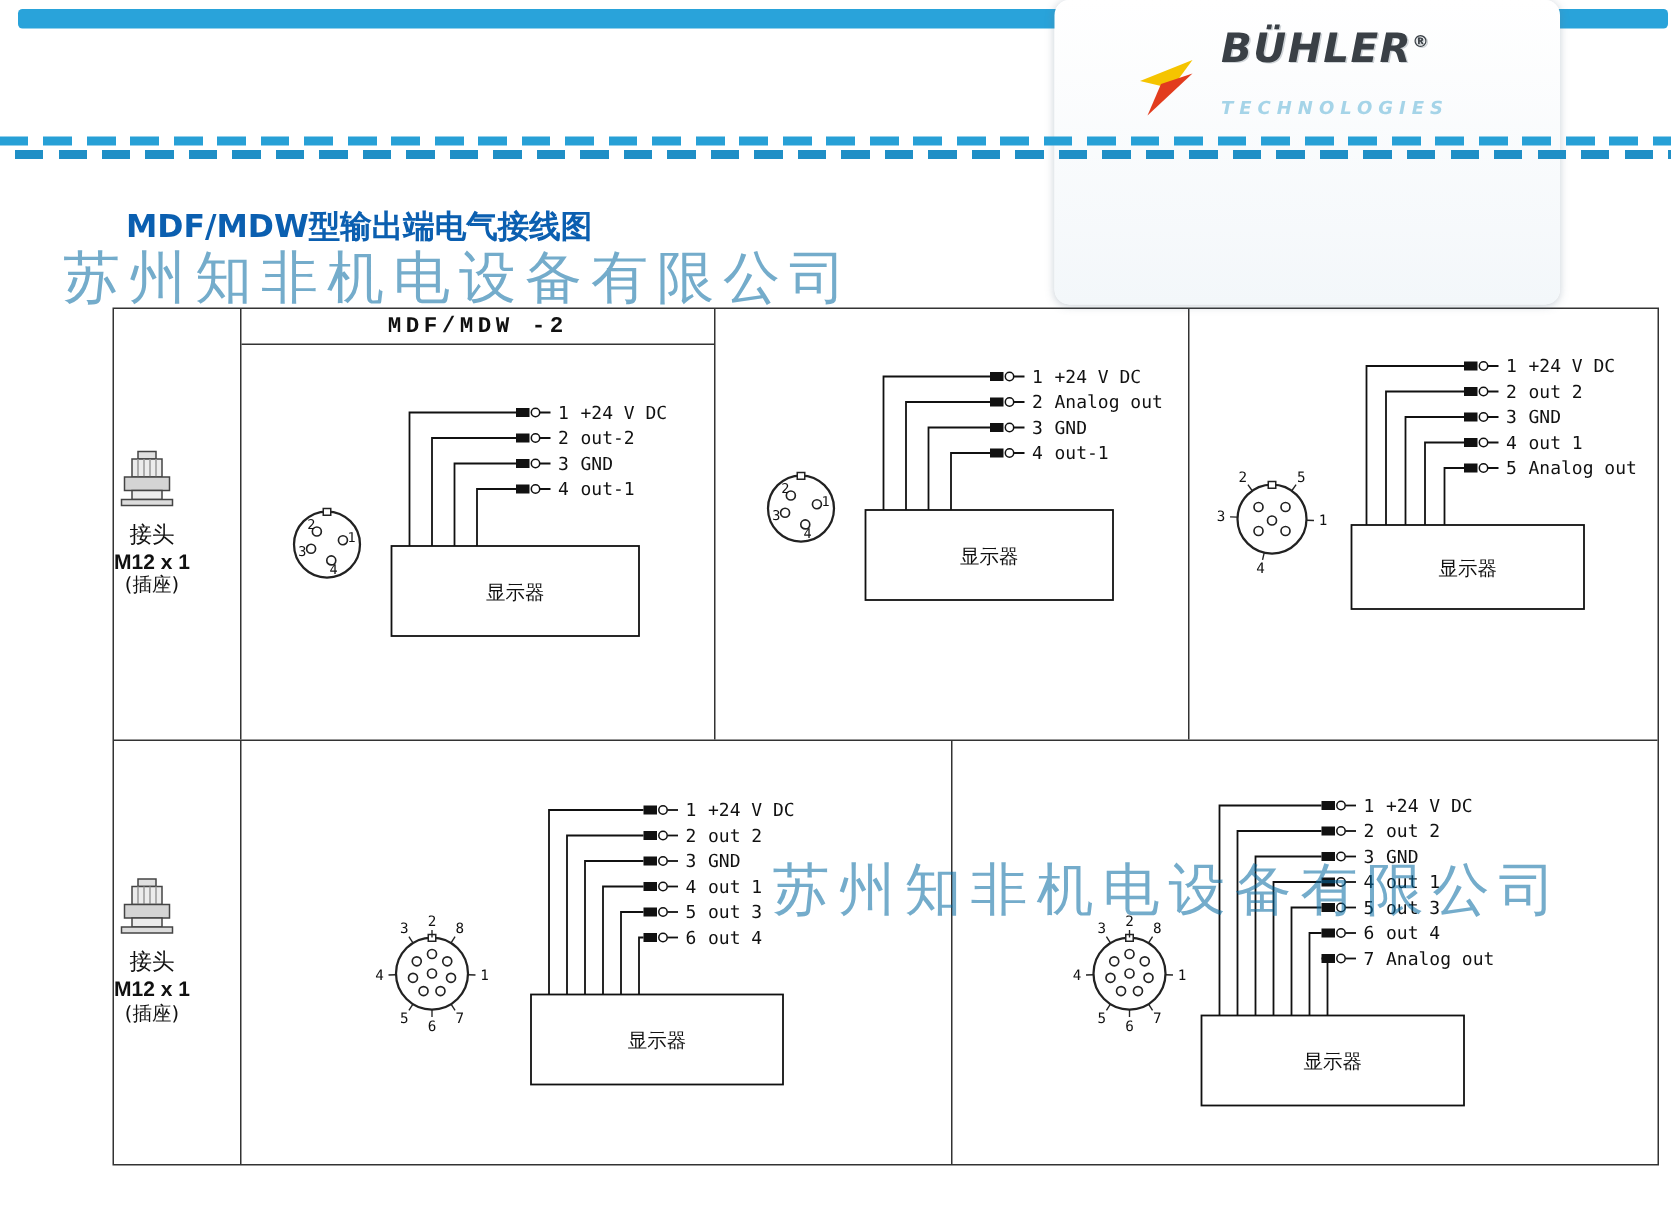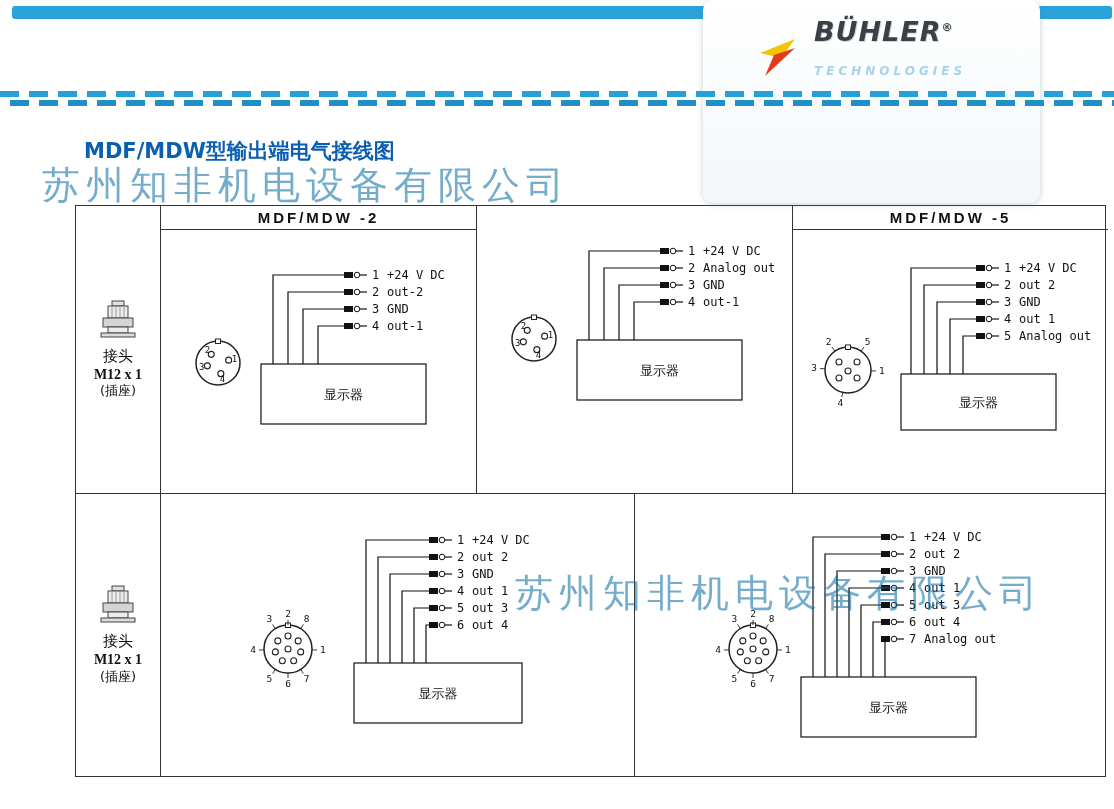--- a/index.html
+++ b/index.html
@@ -33,29 +33,29 @@
              white-space:nowrap;z-index:30;pointer-events:none;}
   .wm1{top:160px;left:42px;}
   .wm2{top:568px;left:515px;}
 
   
   .tbl{position:absolute;top:205px;left:75px;width:1031px;border:1px solid #333;
        background:#fff;box-sizing:border-box;}
   .rowgroup{display:grid;}
   .row1{grid-template-columns:84px 1fr 1fr 1fr;}
   .row2{grid-template-columns:84px 1fr 1fr;border-top:1px solid #333;}
-  .side-cell{display:flex;flex-direction:column;align-items:center;justify-content:center;
+  .side-cell{display:flex;flex-direction:column;align-items:flex-start;justify-content:center;
              gap:7px;box-sizing:border-box;}
   .side-text{text-align:center;line-height:1.25;}
   .side-l1{font-size:15px;}
-  .side-l2{font-size:14px;font-weight:bold;font-family:Liberation Serif, serif;}
+  .side-l2{font-size:14px;font-weight:bold;font-family:Liberation Sans, sans-serif;}
   .side-l3{font-size:13px;}
   .dcol{display:flex;flex-direction:column;border-left:1px solid #333;box-sizing:border-box;}
   .dhdr{height:24px;display:flex;align-items:center;justify-content:center;
-        border-bottom:1px solid #333;font-family:Liberation Sans, sans-serif;
+        border-bottom:1px solid #333;font-family:Liberation Mono, monospace;
         font-weight:bold;font-size:15px;letter-spacing:3px;box-sizing:border-box;}
   .diag{display:block;}
 </style>
 </head>
 <body>
 
 <div class="page">
 
   <div class="top-strip"></div>
 
@@ -182,21 +182,20 @@
               <circle cx="-10.62518408917975" cy="2.8470094961277312" r="3" fill="#fff" stroke="#222" stroke-width="1.1"></circle>
               <circle cx="2.847009496127728" cy="10.62518408917975" r="3" fill="#fff" stroke="#222" stroke-width="1.1"></circle>
               <text x="-10.466245080536192" y="-10.396182811314274" font-size="9" fill="#111" font-family="&quot;DejaVu Sans Mono&quot;, monospace" text-anchor="middle">2</text>
               <text x="16.42073904691416" y="-1.3999237667428526" font-size="9" fill="#111" font-family="&quot;DejaVu Sans Mono&quot;, monospace" text-anchor="middle">1</text>
               <text x="-16.42073904691416" y="7.399923766742857" font-size="9" fill="#111" font-family="&quot;DejaVu Sans Mono&quot;, monospace" text-anchor="middle">3</text>
               <text x="4.399923766742853" y="19.42073904691416" font-size="9" fill="#111" font-family="&quot;DejaVu Sans Mono&quot;, monospace" text-anchor="middle">4</text>
             </g>
           </svg>
       </div>
       <div class="dcol">
-        <div class="dhdr">MDF/MDW -5</div>
         <svg class="diag" width="315" height="263" viewBox="0 0 315 263">
             <polyline points="118,144 118,38 183,38" fill="none" stroke="#111" stroke-width="1.2"></polyline>
             <rect x="183" y="35" width="9" height="6" fill="#111"></rect>
             <circle cx="196" cy="38" r="2.8" fill="#fff" stroke="#111" stroke-width="1"></circle>
             <line x1="199" y1="38" x2="206" y2="38" stroke="#111" stroke-width="1.2"></line>
             <text x="211" y="42" font-size="12" fill="#111" font-family="&quot;DejaVu Sans Mono&quot;, monospace" text-anchor="start">1</text>
             <text x="226" y="42" font-size="12" fill="#111" font-family="&quot;DejaVu Sans Mono&quot;, monospace" text-anchor="start">+24 V DC</text>
             <polyline points="131,144 131,55 183,55" fill="none" stroke="#111" stroke-width="1.2"></polyline>
             <rect x="183" y="52" width="9" height="6" fill="#111"></rect>
             <circle cx="196" cy="55" r="2.8" fill="#fff" stroke="#111" stroke-width="1"></circle>

